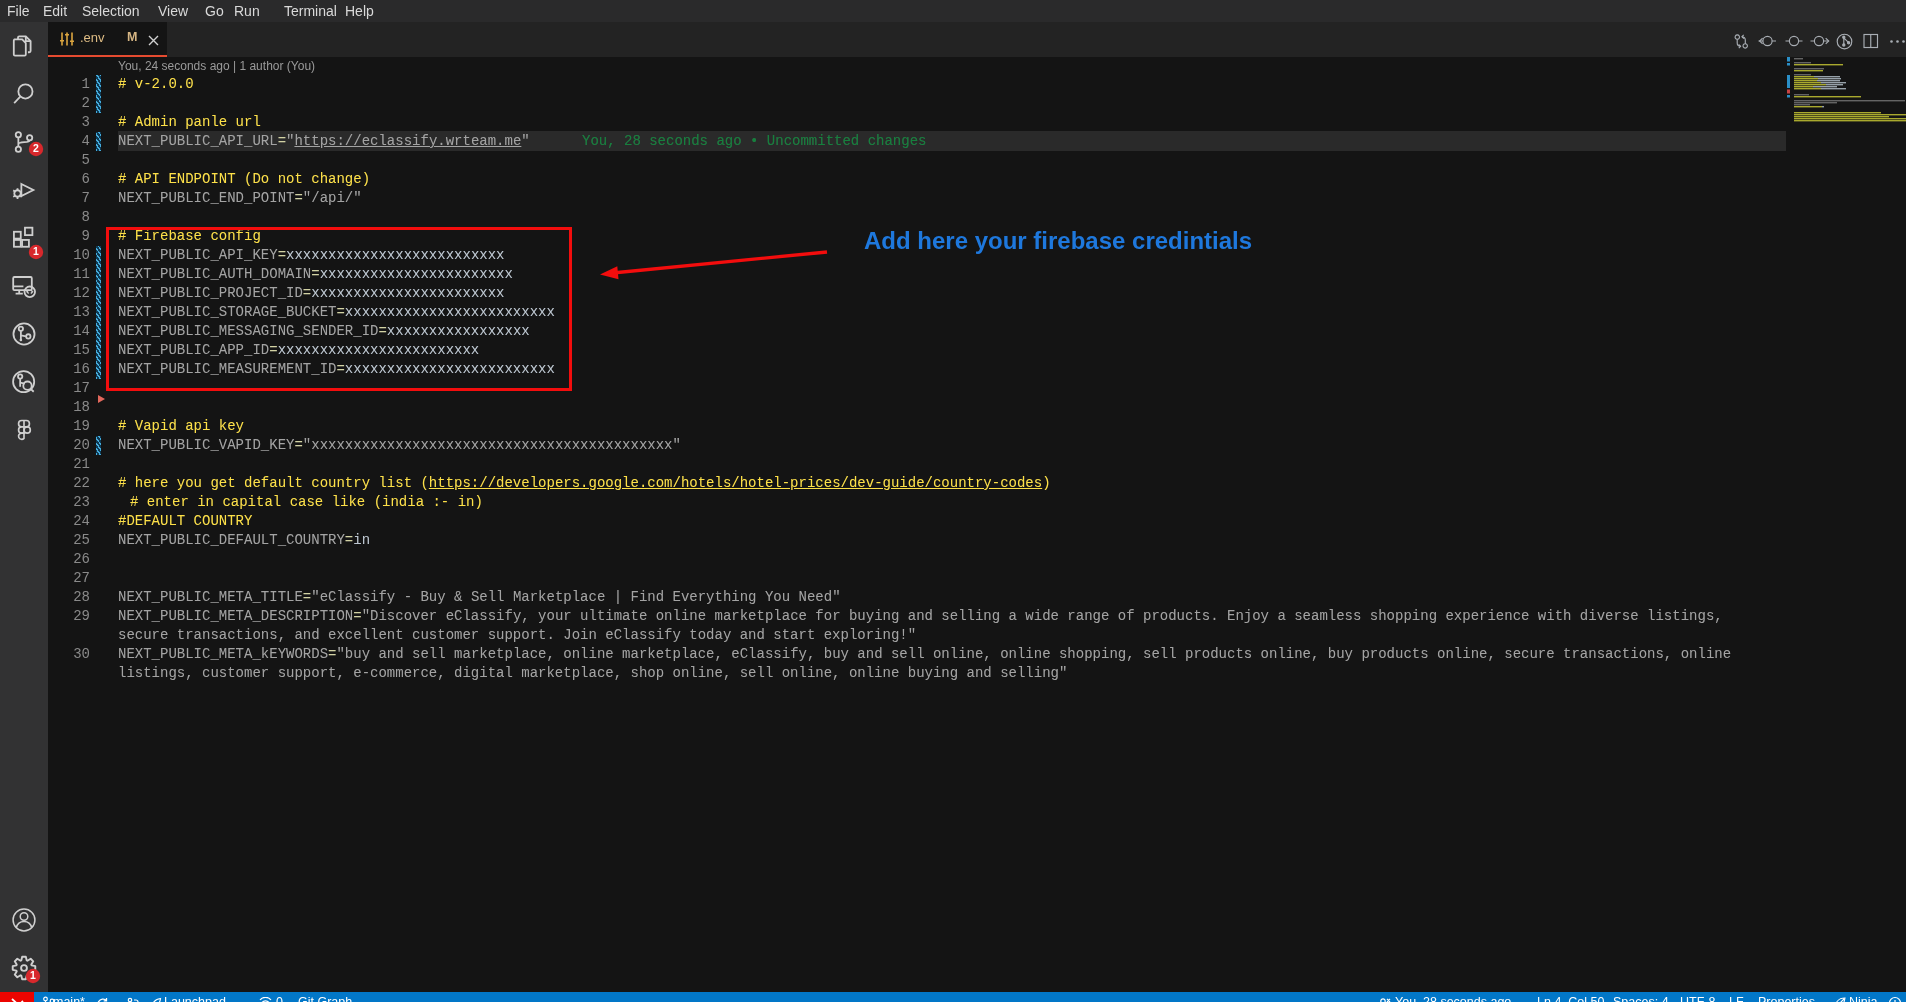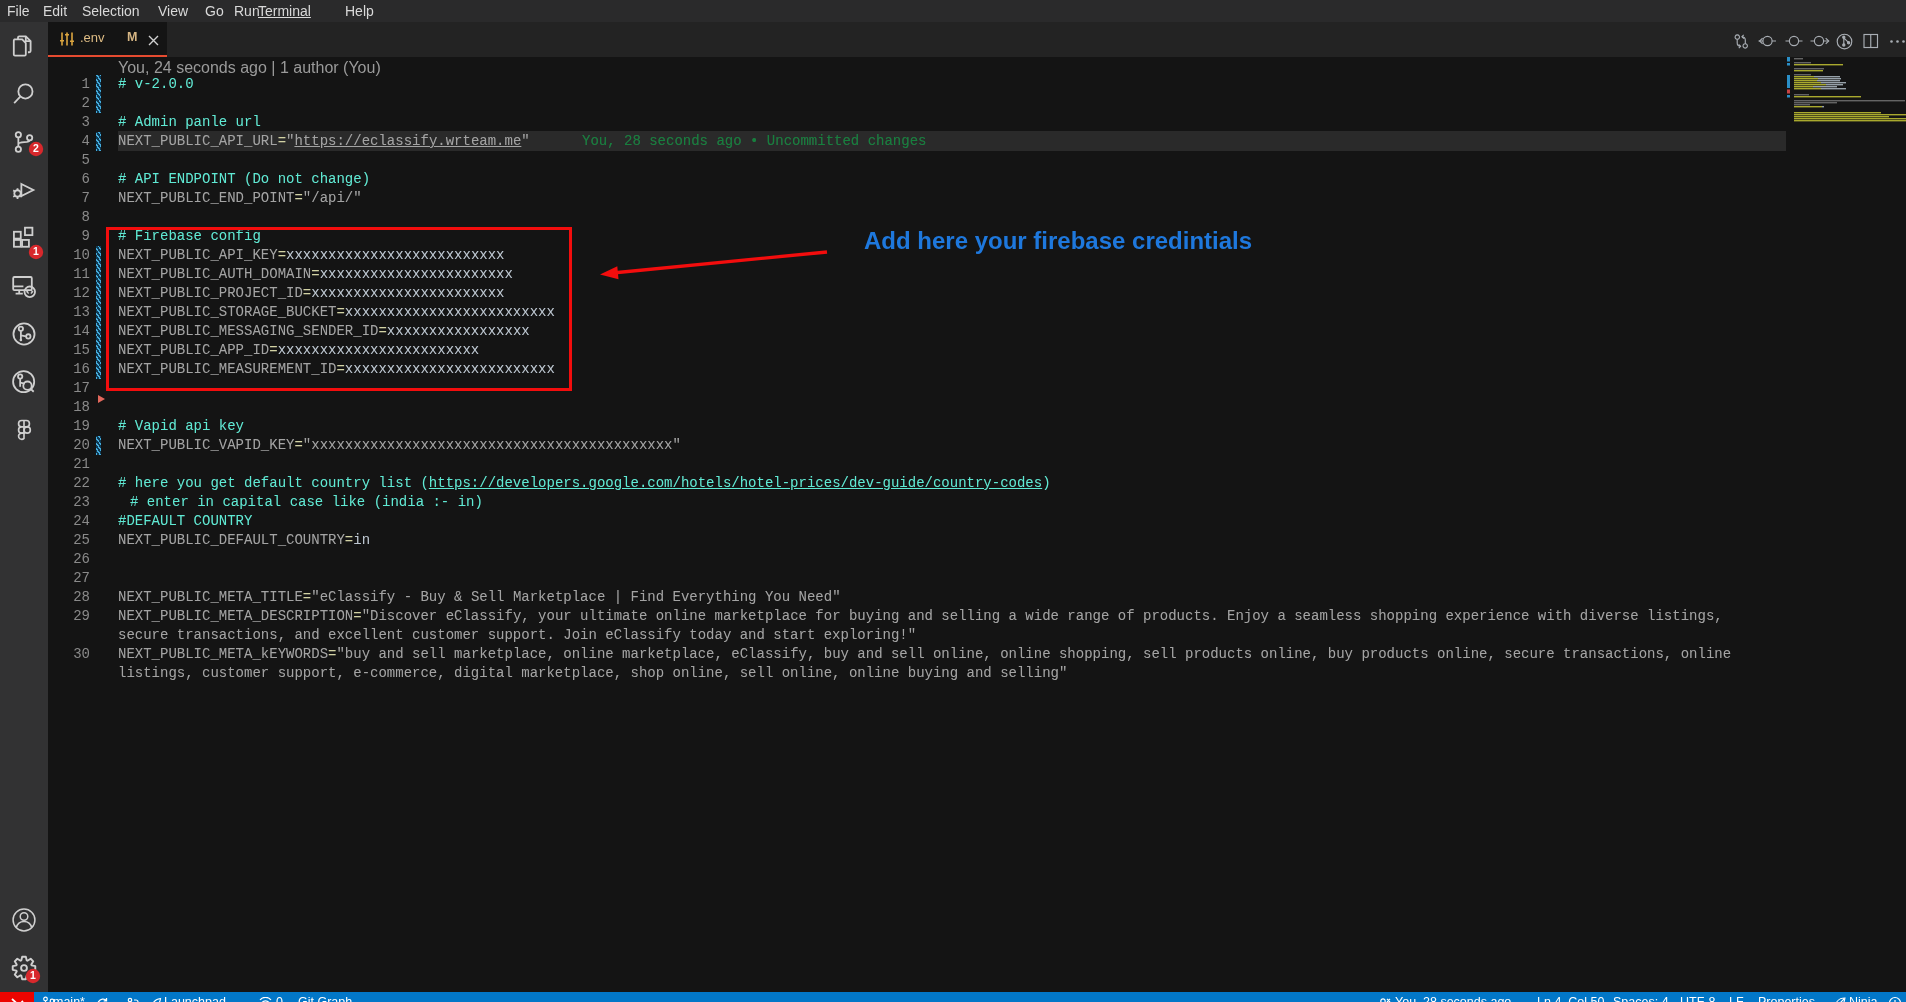--- a/index.html
+++ b/index.html
@@ -2,38 +2,38 @@
 <html><head>
 <meta charset="utf-8">
 <style>
   html,body{margin:0;padding:0;width:1906px;height:1002px;overflow:hidden;background:#141414;}
   *{box-sizing:border-box;}
   .abs{position:absolute;}
   body{font-family:"Liberation Sans",sans-serif;position:relative;}
   .mono{font-family:"Liberation Mono",monospace;font-size:14px;line-height:19px;white-space:pre;text-shadow:0 0 0.6px rgba(255,255,255,0.12);}
   .row{position:absolute;left:118px;height:19px;}
   .ln{position:absolute;width:28px;text-align:right;color:#8a8a8a;font-family:"Liberation Mono",monospace;font-size:14px;line-height:19px;left:62px;}
-  .c{color:#5eead4;}
+  .c{color:#fde047;}
   .y{color:#a3a3a3;}
   .eq{color:#d3d3a4;}
   .b{color:#bdc7d1;}
   .gut{position:absolute;left:96px;width:5px;background:repeating-linear-gradient(55deg,#45abdb 0 1.3px,#0e3a54 1.3px 3.1px);}
 </style>
 </head>
 <body>
 
 <div class="abs" style="left:0;top:0;width:1906px;height:22px;background:#2a2a2b;"></div>
 <div class="abs" style="top:3px;height:16px;color:#d9d9d9;font-size:14px;left:0;width:900px;">
   <span class="abs" style="left:7px;">File</span>
   <span class="abs" style="left:43px;">Edit</span>
   <span class="abs" style="left:82px;">Selection</span>
   <span class="abs" style="left:158px;">View</span>
   <span class="abs" style="left:205px;">Go</span>
   <span class="abs" style="left:234px;">Run</span>
-  <span class="abs" style="left:258px;text-decoration:underline;">Terminal</span>
+  <span class="abs" style="left:284px;">Terminal</span>
   <span class="abs" style="left:345px;">Help</span>
 </div>
 
 
 <div class="abs" style="left:48px;top:22px;width:1858px;height:35px;background:#232323;"></div>
 
 <div class="abs" style="left:48px;top:22px;width:119px;height:35px;background:#141414;border-bottom:2px solid #e64b30;"></div>
 <svg class="abs" style="left:59px;top:31px;" width="16" height="16" viewBox="0 0 16 16">
   <g stroke="#dba53f" stroke-width="1.6" fill="none">
     <path d="M3 1.5 V 14.5 M8 1.5 V 14.5 M13 1.5 V 14.5"></path>
@@ -200,21 +200,21 @@
     <div class="ln" style="top:512px;">24</div>
     <div class="ln" style="top:531px;">25</div>
     <div class="ln" style="top:550px;">26</div>
     <div class="ln" style="top:569px;">27</div>
     <div class="ln" style="top:588px;">28</div>
     <div class="ln" style="top:607px;">29</div>
     <div class="ln" style="top:645px;">30</div>
   </div>
 
 
-<div class="abs" style="left:118px;top:59px;color:#9a9a9a;font-size:16px;">You, 24 seconds ago | 1 author (You)</div>
+<div class="abs" style="left:118px;top:59px;color:#9a9a9a;font-size:12px;">You, 24 seconds ago | 1 author (You)</div>
 
 
 <div id="code">
 <div class="row mono" style="top:75px;"><span class="c"># v-2.0.0</span></div>
 <div class="row mono" style="top:113px;"><span class="c"># Admin panle url</span></div>
 <div class="row mono" style="top:132px;"><span class="y">NEXT_PUBLIC_API_URL</span><span class="eq">=</span><span class="y">"<span style="text-decoration:underline;">https://eclassify.wrteam.me</span>"</span><span style="color:#15803d;position:absolute;left:464px;">You, 28 seconds ago • Uncommitted changes</span></div>
 <div class="row mono" style="top:170px;"><span class="c"># API ENDPOINT (Do not change)</span></div>
 <div class="row mono" style="top:189px;"><span class="y">NEXT_PUBLIC_END_POINT</span><span class="eq">=</span><span class="y">"/api/"</span></div>
 <div class="row mono" style="top:227px;"><span class="c"># Firebase config</span></div>
 <div class="row mono" style="top:246px;"><span class="y">NEXT_PUBLIC_API_KEY</span><span class="eq">=</span><span class="b">xxxxxxxxxxxxxxxxxxxxxxxxxx</span></div>

